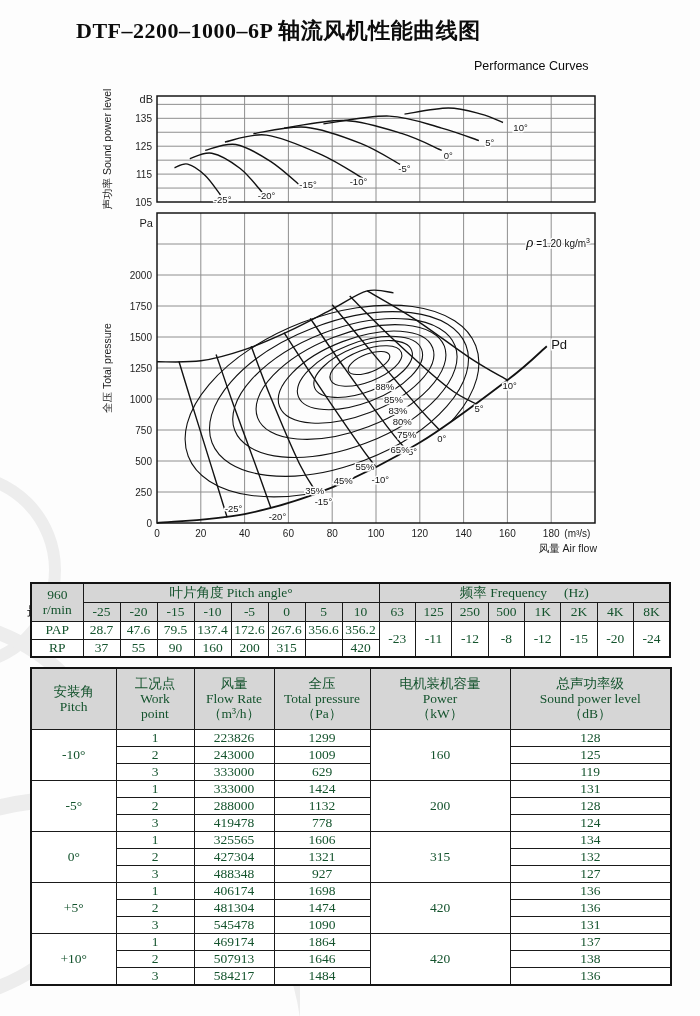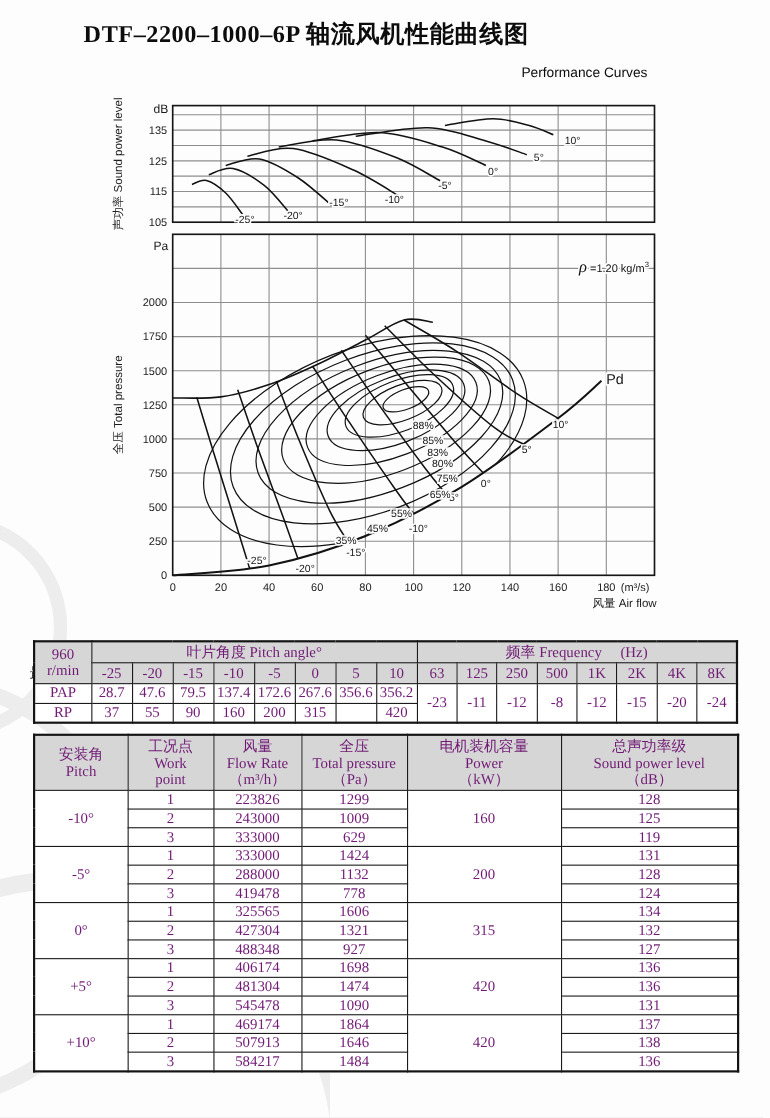--- a/index.html
+++ b/index.html
@@ -49,31 +49,31 @@
   .cap-right{ position:absolute; left:433px; }
   .cap-right span { display:inline-block; }
   .cap-right .g1 { margin-right:18px; } .cap-right .g2 { margin-right:28px; }
 
   .tablebox { position:absolute; left:30px; }
   #power-box { top:582px; }
   #main-box  { top:667px; }
   table.dtable {
     border-collapse:collapse; table-layout:fixed; width:641px;
     background:#fff; border:2px solid #141414;
-    font-family:"Liberation Serif","DejaVu Serif",serif; font-size:13.5px; color:#701a75;
+    font-family:"Liberation Serif","DejaVu Serif",serif; font-size:13.5px; color:#14532d;
   }
   .dtable th,.dtable td {
     border:1px solid #1a1a1a; text-align:center; vertical-align:middle;
     padding:0; font-weight:normal; overflow:hidden;
   }
   .gray { background:#d6d6d6; }
   #power-table th { height:19px; line-height:15px; }
   #power-table td { height:18px; }
   #power-table .rpm-lines div { line-height:15px; }
-  #main-table th { height:50px;margin-left:40px; }
+  #main-table th { height:61px;margin-left:40px; }
   #main-table th div { line-height:15px; font-size:13.5px; }
   #main-table td { height:16px; line-height:16px; }
 
   .remark { position:absolute; left:30px; top:979px; font-size:13px; line-height:16.5px; }
   .remark .l2 { padding-left:90px; }
 </style>
 </head>
 <body>
 
 <div class="page">

